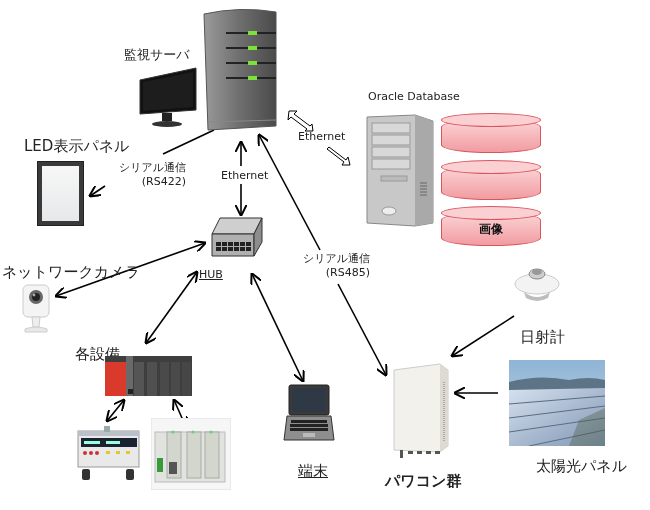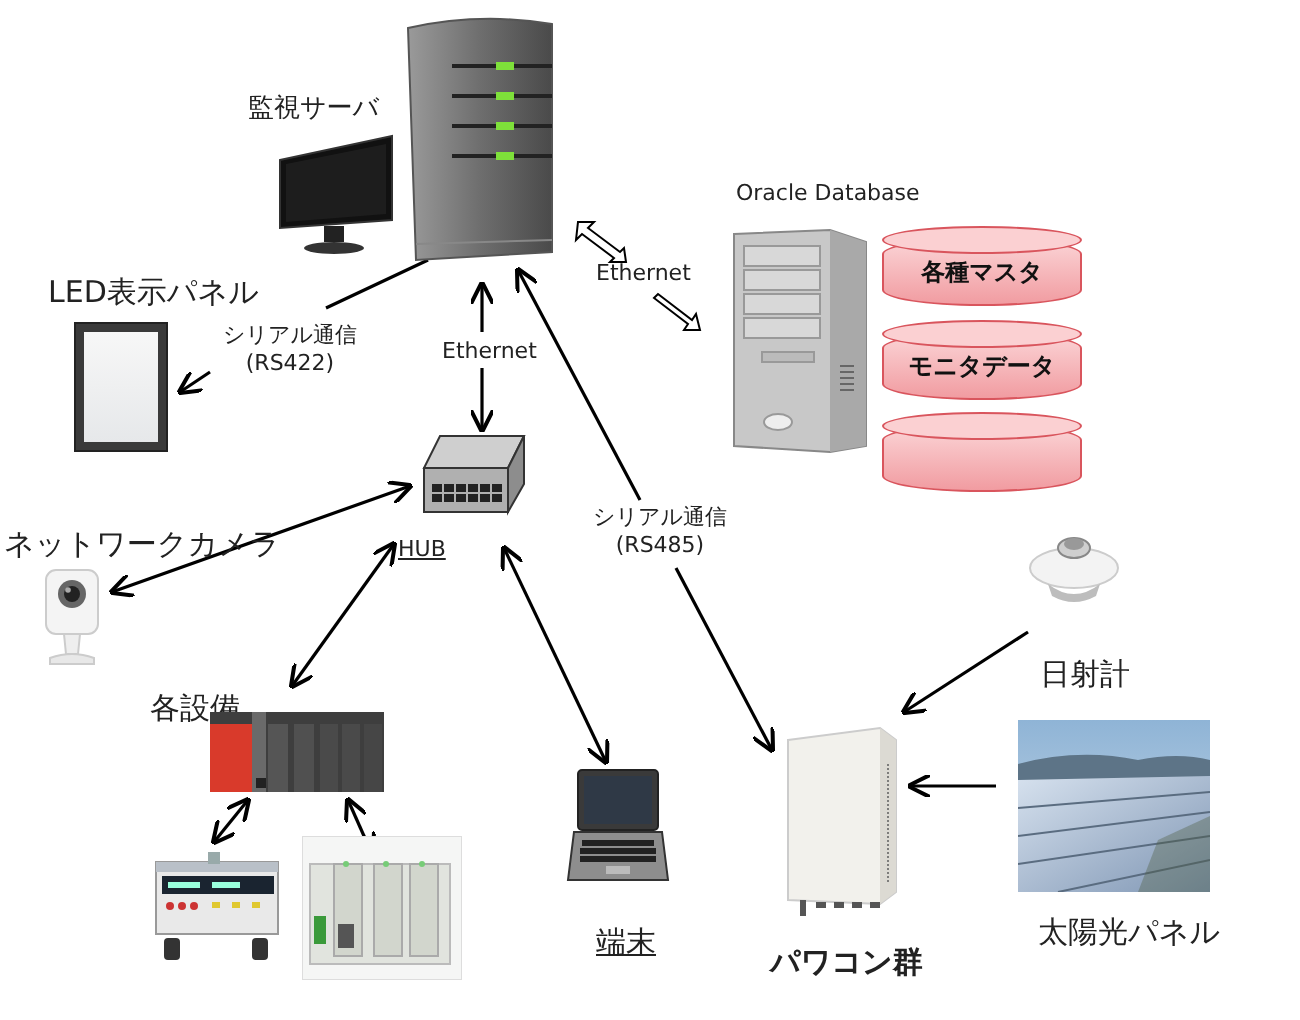--- a/index.html
+++ b/index.html
@@ -1,21 +1,21 @@
 <!DOCTYPE html>
 <html><head>
 <meta charset="utf-8">
 <style>
   html, body { margin: 0; padding: 0; background: #ffffff; }
   body { width: 650px; height: 510px; position: relative; overflow: hidden;
          font-family: "DejaVu Sans", "Liberation Sans", sans-serif; color: #222; }
   .abs { position: absolute; }
   .lbl { position: absolute; font-size: 15px; color: #222; white-space: nowrap; line-height: 14px; }
   .lbl.small { font-size: 11px; text-align: right; }
-  .lbl.center { text-align: center; }
+  .lbl.center { text-align: right; }
   svg.wires { position: absolute; left: 0; top: 0; width: 650px; height: 510px; }
   .db { position: absolute; width: 100px; height: 40px; }
   .db .body { position: absolute; left: 0; top: 6px; width: 98px; height: 32px;
               background: linear-gradient(#fbd4d6, #f19ca1); border: 1px solid #d9555d;
               border-radius: 49px / 8px; }
   .db .top { position: absolute; left: 0; top: 0; width: 98px; height: 12px; border: 1px solid #d9555d;
              border-radius: 50%; background: #fbd0d2; }
   .db .txt { position: absolute; left: 0; top: 15px; width: 100px; text-align: center; font-size: 12px; font-weight: bold; color: #111; }
 </style>
 </head>
@@ -106,30 +106,29 @@
       <line x1="55" y1="73" x2="62" y2="73"></line>
       <line x1="55" y1="76" x2="62" y2="76"></line>
       <line x1="55" y1="79" x2="62" y2="79"></line>
       <line x1="55" y1="82" x2="62" y2="82"></line>
     </g>
 </svg>
 
 <div class="db" style="left:441px;top:113px;">
   <div class="body"></div>
     <div class="top"></div>
-  <div class="txt">各種マスタ</div>
 </div>
 <div class="db" style="left:441px;top:160px;">
   <div class="body"></div>
     <div class="top"></div>
-  <div class="txt">モニタデータ</div>
 </div>
 <div class="db" style="left:441px;top:206px;">
   <div class="body"></div>
     <div class="top"></div>
+  <div class="txt">画像</div>
 </div>
 
 <div class="lbl" style="left:24px;top:139px;">LED表示パネル</div>
 <div class="abs" style="left:37px;top:161px;width:45px;height:63px;background:#3a3a3a;border:1px solid #222;">
   <div style="position:absolute;left:4px;top:4px;width:37px;height:55px;background:linear-gradient(#f7f7f7,#e6e8ea);"></div>
 </div>
 
 <div class="lbl small center" style="left:104px;top:161px;width:82px;">
   <div>シリアル通信</div>
   <div>(RS422)</div>
@@ -276,13 +275,13 @@
   <path d="M0,22 Q30,14 60,20 Q80,16 96,20 L96,30 L0,30 Z" fill="#5d7487"></path>
   <path d="M0,30 L96,28 L96,86 L0,86 Z" fill="url(#pv)"></path>
   <g stroke="#5a6c80" stroke-width="1" fill="none">
     <path d="M0,44 L96,36"></path>
       <path d="M0,58 L96,46"></path>
       <path d="M0,72 L96,58"></path>
       <path d="M20,86 L96,70"></path>
   </g>
   <path d="M70,60 L96,48 L96,86 L60,86 Z" fill="#4a5a3a" opacity="0.35"></path>
 </svg>
-<div class="lbl" style="left:519px;top:459px;">太陽光パネル</div>
+<div class="lbl" style="left:536px;top:459px;">太陽光パネル</div>
 
 </body></html>

